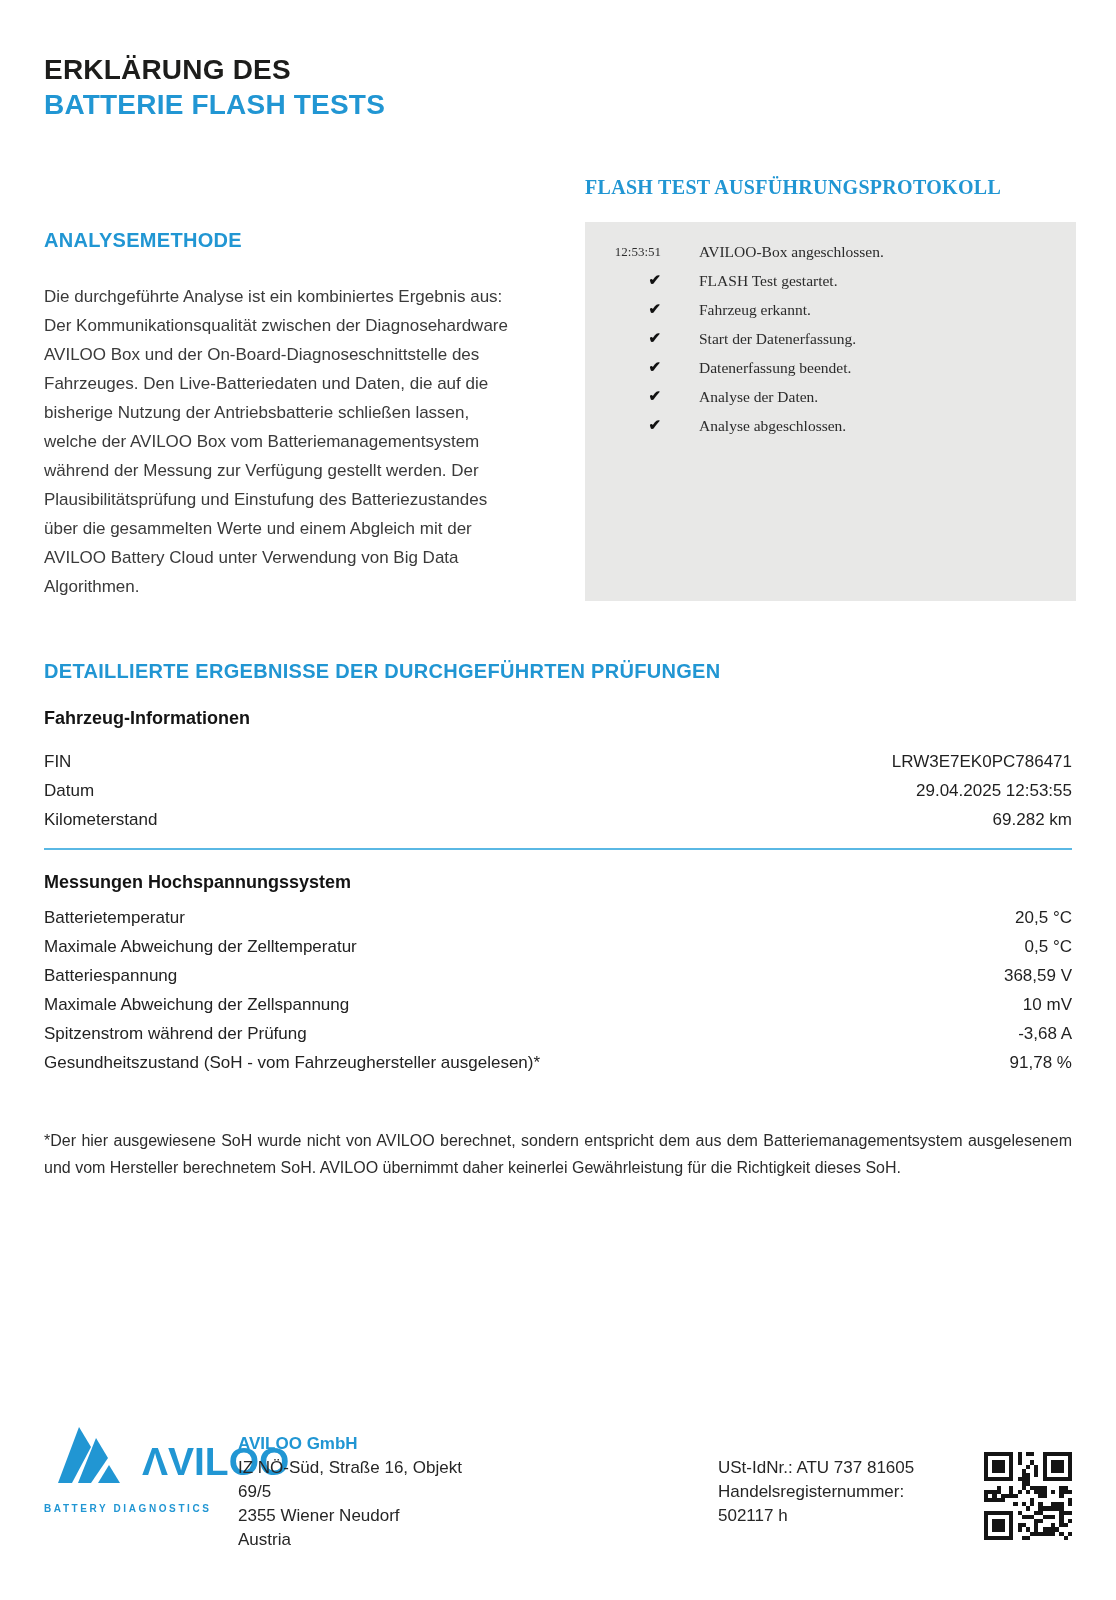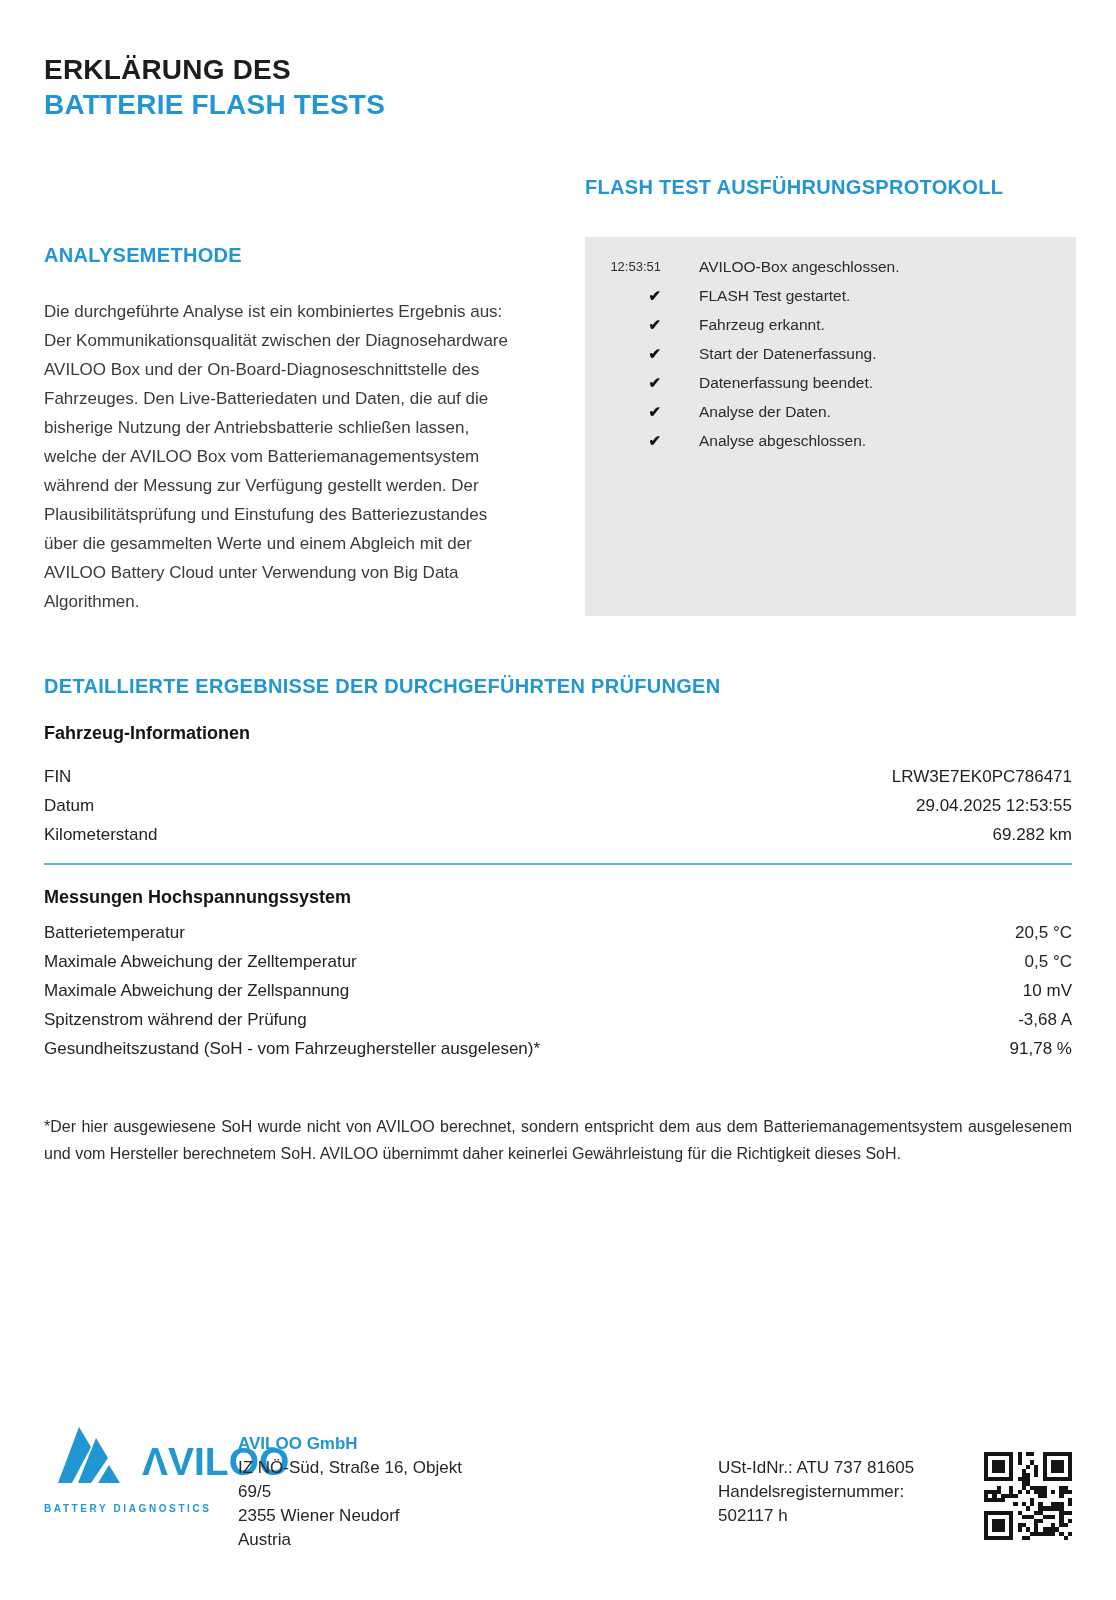--- a/index.html
+++ b/index.html
@@ -21,22 +21,22 @@
   .title .line2{ color:var(--brand-blue); }
 
   
   .section-heading{ font-size:20px; line-height:23px; font-weight:700; letter-spacing:.3px; color:var(--brand-blue); }
 
   
   .two-col{ display:flex; margin-top:54px; align-items:flex-end; }
   .col-left{ width:476px; flex:0 0 auto; }
   .col-left .body-text{ margin-top:30px; font-size:17px; line-height:29px; color:#3a3a3a; }
   .v-divider{ flex:0 0 auto; width:2px; background:var(--brand-blue); margin-left:41px; margin-right:22px; }
-  .col-right{ width:524px; flex:0 0 auto; }
-  .protocol-box{ margin-top:38px; width:491px; height:379px; background:var(--box-gray); padding:15px 18px; }
+  .col-right{ width:524px; flex:0 0 auto;font-family:Liberation Serif, serif; }
+  .protocol-box{ margin-top:23px; width:491px; height:379px; background:var(--box-gray); padding:15px 18px; }
   .step{ display:flex; line-height:29px; font-size:15.5px; }
   .step .marker{ width:58px; text-align:right; font-size:13px; color:#2e2e2e; line-height:29px; }
   .step.checked .marker{ font-size:15px; font-weight:700; color:#111; }
   .step .label{ margin-left:38px; color:#2b2b2b; }
 
   
   .results{ margin-top:59px; }
   .sub-heading{ font-size:18px; line-height:21px; font-weight:700; color:#141414; }
   .vehicle-block{ margin-top:25px; }
   .kv-rows{ margin-top:18px; }
@@ -147,20 +147,24 @@
       <div class="measure-block">
         <h3 class="sub-heading">Messungen Hochspannungssystem</h3>
         <div class="kv-rows">
           <div class="kv-row">
             <span class="k">Batterietemperatur</span>
             <span class="v">20,5 °C</span>
           </div>
           <div class="kv-row">
             <span class="k">Maximale Abweichung der Zelltemperatur</span>
             <span class="v">0,5 °C</span>
+          </div>
+          <div class="kv-row">
+            <span class="k">Batteriespannung</span>
+            <span class="v">368,59 V</span>
           </div>
           <div class="kv-row">
             <span class="k">Maximale Abweichung der Zellspannung</span>
             <span class="v">10 mV</span>
           </div>
           <div class="kv-row">
             <span class="k">Spitzenstrom während der Prüfung</span>
             <span class="v">-3,68 A</span>
           </div>
           <div class="kv-row">

